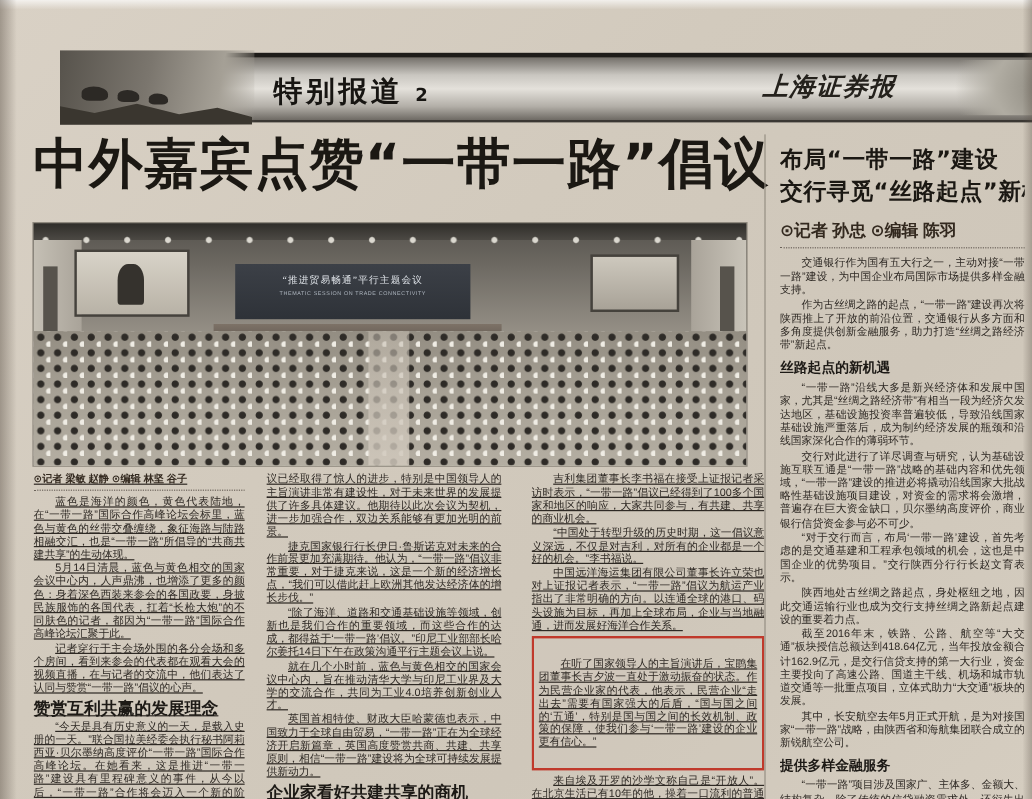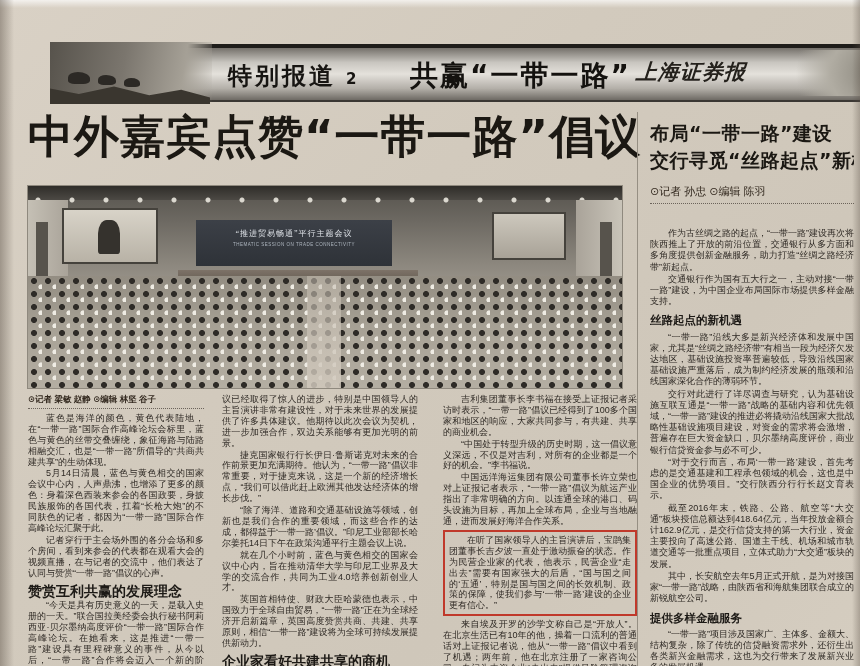--- a/index.html
+++ b/index.html
@@ -102,60 +102,59 @@
       radial-gradient(circle at 6px 5px,#2e2b27 0 2.6px,rgba(0,0,0,0) 3.4px),
       radial-gradient(circle at 13px 11px,#efece4 0 2.2px,rgba(0,0,0,0) 3px),
       linear-gradient(180deg,#938d82 0%,#a8a296 50%,#b4aea2 100%);
     background-size:14px 13px,14px 13px,100% 100%;
   }
   .aisle{position:absolute;left:47%;bottom:0;width:34px;height:112px;
     background:linear-gradient(180deg,rgba(196,188,176,.55),rgba(208,200,188,.85));}
 
   
   .col{position:absolute;top:394px;height:272px;overflow:hidden;
-    font-size:9px;line-height:10.9px;text-align:justify;color:#2e2924;}
+    font-size:9px;line-height:10.9px;text-align:justify;color:#2e2924;text-decoration:underline;}
   .col1{left:28px;width:176px;}
   .col2{left:222px;width:196px;}
   .col3{left:443px;width:194px;}
   .para{margin:0 0 1px 0;text-indent:2em;}
   .cont{text-indent:0;}
   .byline{font-size:8.5px;font-weight:bold;text-indent:0;color:#33291f;
     border-bottom:1px dotted #6b635a;padding-bottom:3px;margin-bottom:4px;}
   .subhead{font-weight:bold;font-size:14px;text-indent:0;margin:7px 0 4px 0;color:#1d1a16;
     font-family:"DejaVu Sans",sans-serif;}
-  .highlight{border:2.5px solid #c0392b;padding:3px 4px;margin:3px 0;background:rgba(210,200,188,.35);}
+  .highlight{border:2.5px solid #c0392b;padding:16px 4px;margin:3px 0;background:rgba(210,200,188,.35);}
 
   
   .vrule{position:absolute;left:637px;top:112px;width:1px;height:554px;background:#968f83;}
   .side{position:absolute;left:650px;top:120px;width:204px;height:546px;overflow:hidden;}
   .side h2{margin:0 0 10px 0;font-size:19px;line-height:27px;font-weight:bold;color:#1b1813;
     font-family:"DejaVu Sans",sans-serif;letter-spacing:.5px;white-space:nowrap;}
-  .side-byline{font-size:11px;font-weight:normal;color:#33291f;
-    border-bottom:1px dotted #6b635a;padding-bottom:4px;margin-bottom:24px;}
+  .side-byline{font-size:14px;font-weight:bold;color:#33291f;
+    border-bottom:1px dotted #6b635a;padding-bottom:4px;margin-bottom:7px;}
   .side-items{font-size:9px;line-height:11.2px;text-align:justify;color:#2e2924;}
   .side-items .subhead{font-size:11.5px;margin:8px 0 5px 0;}
 </style>
 </head>
 <body>
 
 <div class="page">
   <div class="edge-top"></div>
 
   <div class="topband">
     <div class="camel-art">
       <div class="ridge"></div>
       <div class="camel c1"></div>
       <div class="camel c2"></div>
       <div class="camel c3"></div>
     </div>
     <div class="band-globe"></div>
     <div class="section-label">
       <span>特别报道</span><span class="pgnum">2</span>
     </div>
-    <div class="banner-title">共赢“一带一路”</div>
     <div class="masthead">上海证券报</div>
   </div>
 
   <h1 class="headline">中外嘉宾点赞“一带一路”倡议</h1>
 
   <div class="photo">
     <div class="truss"></div>
     <div class="lights"></div>
     <div class="wall-left">
       <div class="door" style="left:8px;"></div>
@@ -201,26 +200,27 @@
     </div>
 
   <div class="vrule"></div>
   <div class="side">
     <h2>
       <span>布局“一带一路”建设</span><br>
       <span>交行寻觅“丝路起点”新机遇</span>
     </h2>
     <div class="side-byline">⊙记者 孙忠 ⊙编辑 陈羽</div>
     <div class="side-items">
+        <div class="para">交通银行作为国有五大行之一，主动对接“一带一路”建设，为中国企业布局国际市场提供多样金融支持。</div>
         <div class="para">作为古丝绸之路的起点，“一带一路”建设再次将陕西推上了开放的前沿位置，交通银行从多方面和多角度提供创新金融服务，助力打造“丝绸之路经济带”新起点。</div>
-        <div class="para">交通银行作为国有五大行之一，主动对接“一带一路”建设，为中国企业布局国际市场提供多样金融支持。</div>
         <div class="subhead">丝路起点的新机遇</div>
         <div class="para">“一带一路”沿线大多是新兴经济体和发展中国家，尤其是“丝绸之路经济带”有相当一段为经济欠发达地区，基础设施投资率普遍较低，导致沿线国家基础设施严重落后，成为制约经济发展的瓶颈和沿线国家深化合作的薄弱环节。</div>
         <div class="para">交行对此进行了详尽调查与研究，认为基础设施互联互通是“一带一路”战略的基础内容和优先领域，“一带一路”建设的推进必将撬动沿线国家大批战略性基础设施项目建设，对资金的需求将会激增，普遍存在巨大资金缺口，贝尔墨纳高度评价，商业银行信贷资金参与必不可少。</div>
         <div class="para">“对于交行而言，布局‘一带一路’建设，首先考虑的是交通基建和工程承包领域的机会，这也是中国企业的优势项目。”交行陕西分行行长赵文育表示。</div>
+        <div class="para">陕西地处古丝绸之路起点，身处枢纽之地，因此交通运输行业也成为交行支持丝绸之路新起点建设的重要着力点。</div>
         <div class="para">截至2016年末，铁路、公路、航空等“大交通”板块授信总额达到418.64亿元，当年投放金额合计162.9亿元，是交行信贷支持的第一大行业，资金主要投向了高速公路、国道主干线、机场和城市轨道交通等一批重点项目，立体式助力“大交通”板块的发展。</div>
         <div class="para">其中，长安航空去年5月正式开航，是为对接国家“一带一路”战略，由陕西省和海航集团联合成立的新锐航空公司。</div>
         <div class="subhead">提供多样金融服务</div>
         <div class="para">“一带一路”项目涉及国家广、主体多、金额大、结构复杂，除了传统的信贷融资需求外，还衍生出各类新兴金融需求，这也为交行带来了发展新兴业务的发展机遇。</div>
       </div>
   </div>
 
   <div class="edge-left"></div>
   <div class="edge-right"></div>
 </div>

